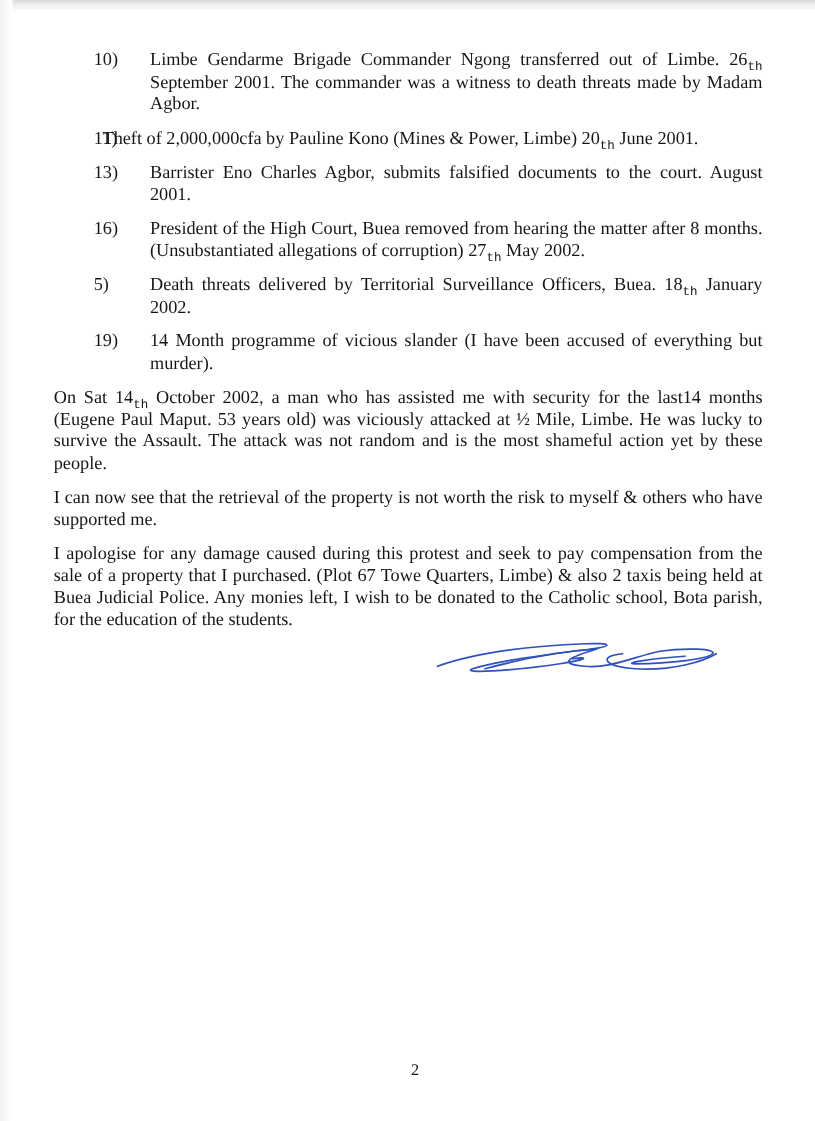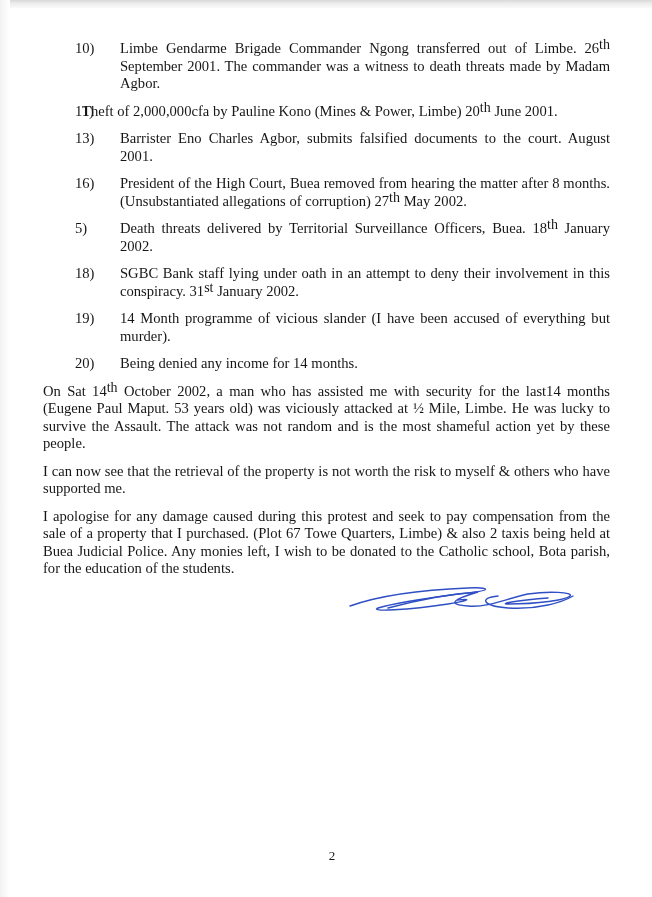--- a/index.html
+++ b/index.html
@@ -27,21 +27,21 @@
     padding-left: 39px;
     margin-left: 0;
     margin-bottom: 10px;
     text-align: justify;
   }
   .item .num {
     position: absolute; left: 32px; top: 0;
   }
   .item .body { display: block; padding-left: 38px; }
   .item.hang-11 .body { text-indent: -38px; }
-  sup { font-size: 14px; vertical-align: top; line-height: 8px; position: relative; top: 1px; }
+  sup { font-size: 10px; vertical-align: top; line-height: 8px; position: relative; top: 11px; font-family: Liberation Mono, monospace; }
   .para {
     text-align: justify; margin: 0 0 10px 0;
   }
   .sig-row {
     position: relative; height: 30px; margin-top: -6px;
   }
   .sig-name { position: absolute; left: 213px; top: 0; }
   .signature { position: absolute; left: 305px; top: 2px; }
   .page-number {
     position: absolute; top: 848px; left: 0; width: 652px;
@@ -71,30 +71,22 @@
       </div>
     <div class="item">
         <span class="num">16)</span>
         <span class="body"><span>President of the High Court, Buea removed from hearing the matter after 8 months. (Unsubstantiated allegations of corruption) 27</span><sup>th</sup><span> May 2002.</span></span>
       </div>
     <div class="item">
         <span class="num">5)</span>
         <span class="body"><span>Death threats delivered by Territorial Surveillance Officers, Buea.  18</span><sup>th</sup><span> January 2002.</span></span>
       </div>
     <div class="item">
-        <span class="num">18)</span>
-        <span class="body"><span>SGBC Bank staff lying under oath in an attempt to deny their involvement in this conspiracy. 31</span><sup>st</sup><span> January 2002.</span></span>
-      </div>
-    <div class="item">
         <span class="num">19)</span>
         <span class="body"><span> 14 Month programme of vicious slander (I have been accused of everything but murder).</span></span>
-      </div>
-    <div class="item">
-        <span class="num">20)</span>
-        <span class="body"><span>Being denied any income for 14 months.</span></span>
       </div>
   </div>
 
   <p class="para"><span>On Sat 14</span><sup>th</sup><span> October 2002, a man who has assisted me with security for the last14 months (Eugene Paul Maput. 53 years old) was viciously attacked at ½ Mile, Limbe. He was lucky to survive the Assault. The attack was not random and is the most shameful action yet by these people.</span></p>
   <p class="para">I can now see that the retrieval of the property is not worth the risk to myself &amp; others who have supported me.</p>
   <p class="para">I apologise for any damage caused during this protest and seek to pay compensation from the sale of a property that I purchased. (Plot 67 Towe Quarters, Limbe) &amp; also 2 taxis being held at Buea Judicial Police. Any monies left, I wish to be donated to the Catholic school, Bota parish, for the education of the students.</p>
 
   <div class="sig-row">
     <svg class="signature" width="230" height="32" viewBox="0 0 230 32">
       <g fill="none" stroke="#2f4fc4" stroke-width="1.4" stroke-linecap="round">

